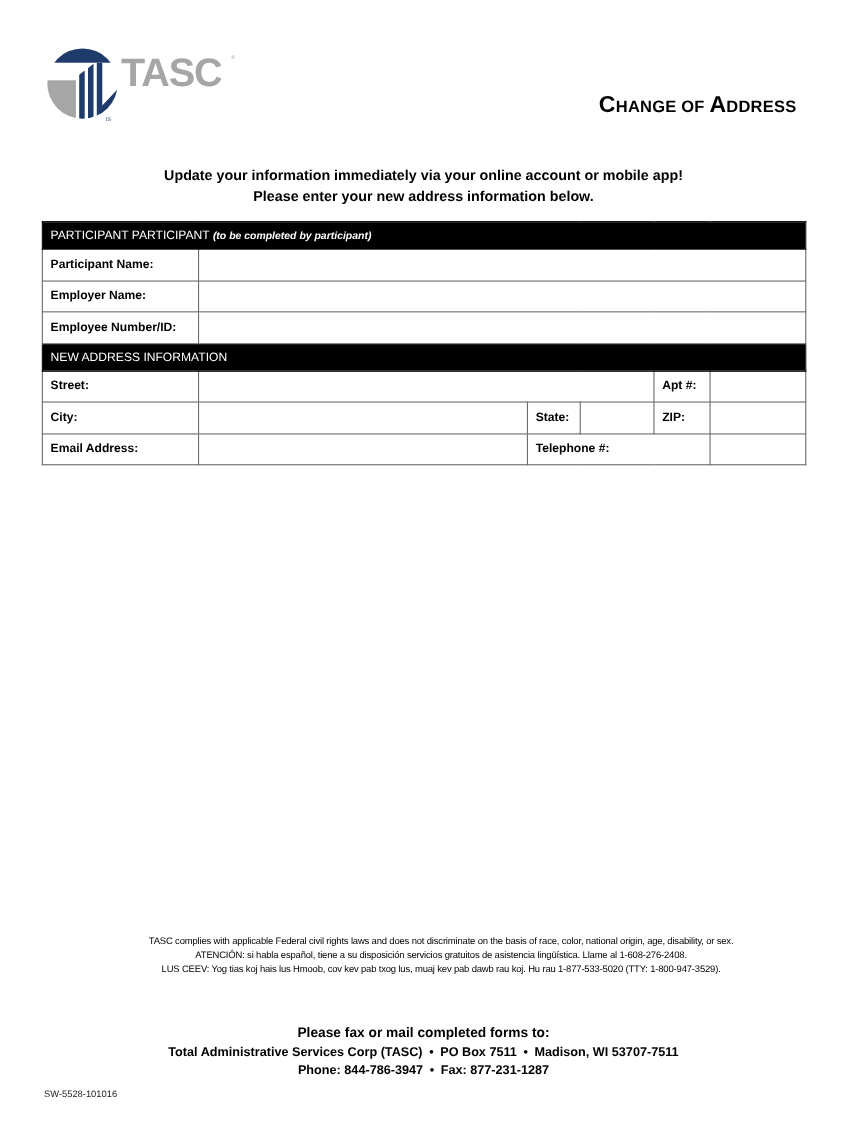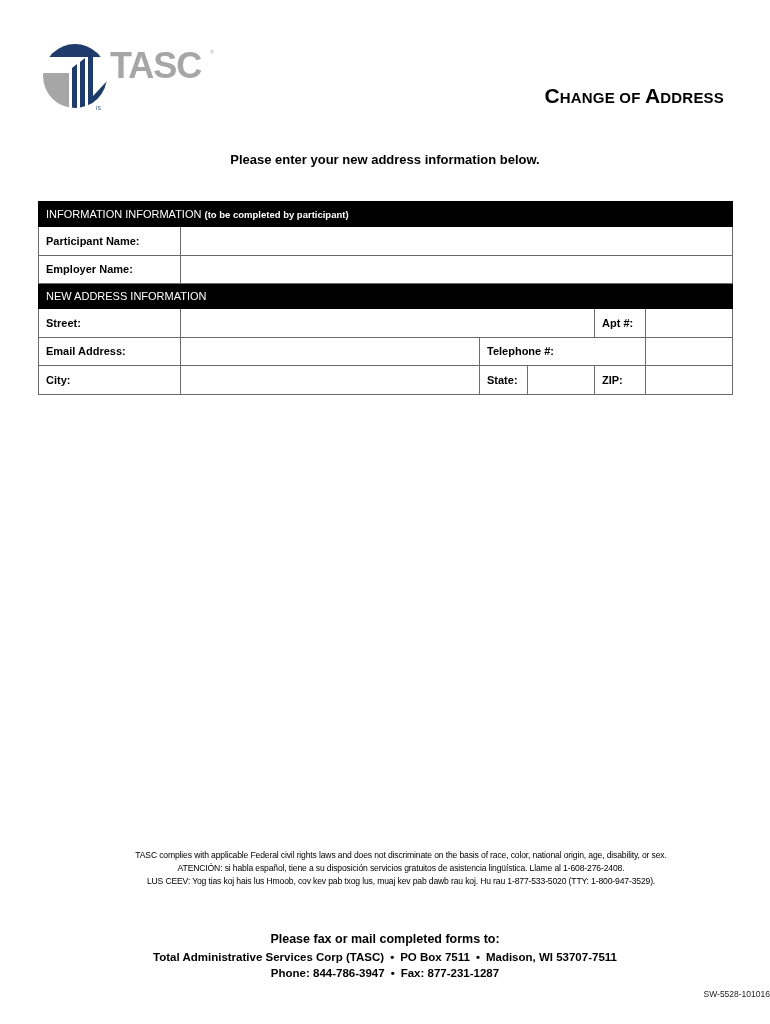--- a/index.html
+++ b/index.html
@@ -26,41 +26,41 @@
     border-collapse: collapse; table-layout: fixed; font-size: 11px;
   }
   table.form td {
     border: 1px solid #6b6b6b; height: 28.5px; padding: 0 7px;
     font-weight: bold; vertical-align: middle; white-space: nowrap; overflow: hidden;
   }
   table.form tr.sec td {
     background: #000; color: #fff; height: 25px; border-color: #000;
     font-weight: normal; font-size: 11px;
   }
-  table.form tr.sec td .note { font-size: 9.5px; font-weight: bold; }
+  table.form tr.sec td .note { font-style: italic; font-size: 9.5px; font-weight: bold; }
   table.form td.val { padding: 0; }
   .field { width: 100%; height: 100%; border: none; background: transparent; outline: none; display: block; min-height: 27px; }
 
   .notice {
     position: absolute; left: 0; width: 770px; top: 849px;
     text-align: center; font-size: 8.6px; line-height: 13px; letter-spacing: -0.15px; margin-left: 16px;
   }
 
   .mail-head {
     position: absolute; left: 0; width: 770px; top: 932px;
     text-align: center; font-weight: bold; font-size: 12.5px;
   }
   .mail-lines {
     position: absolute; left: 0; width: 770px; top: 949px;
     text-align: center; font-size: 11.5px; line-height: 16px; font-weight: bold;
   }
   .bullet { display: inline-block; margin: 0 6px; }
   .form-code {
     position: absolute; left: 0; width: 770px; top: 989px;
-    text-align: right; font-size: 8.5px; color: #222;
+    text-align: left; font-size: 8.5px; color: #222; padding-left: 40px;
   }
 </style>
 </head>
 <body>
 
 <div class="logo">
   <svg width="180" height="72" viewBox="0 0 180 72">
     <defs>
       <clipPath id="circ">
           <circle cx="33" cy="36" r="32"></circle>
@@ -80,88 +80,95 @@
     <text x="168" y="14" font-family="Liberation Sans, sans-serif" font-size="5" fill="#a6a6a6">®</text>
     <text x="54" y="70" font-family="Liberation Sans, sans-serif" font-size="5" fill="#1f3b6b">IS</text>
   </svg>
 </div>
 
 <div class="title">
   <span class="big">C</span><span>HANGE OF </span><span class="big">A</span><span>DDRESS</span>
 </div>
 
 <div class="intro">
+  <div>Update your information immediately via your online account or mobile app!</div>
   <div>Please enter your new address information below.</div>
 </div>
 
 <table class="form">
   <colgroup>
     <col style="width:142px">
     <col style="width:299px">
     <col style="width:48px">
     <col style="width:67px">
     <col style="width:51px">
     <col style="width:87px">
   </colgroup>
 
   <tbody>
       <tr class="sec">
     <td colspan="6">
-      <span>INFORMATION INFORMATION</span>
+      <span>PARTICIPANT PARTICIPANT</span>
       <span class="note">(to be completed by participant)</span>
     </td>
   </tr>
 
   <tr>
     <td>Participant Name:</td>
     <td class="val" colspan="5">
           <input class="field" type="text" value="" style="">
         </td>
   </tr>
   <tr>
     <td>Employer Name:</td>
+    <td class="val" colspan="5">
+          <input class="field" type="text" value="" style="">
+        </td>
+  </tr>
+  <tr>
+    <td>Employee Number/ID:</td>
     <td class="val" colspan="5">
           <input class="field" type="text" value="" style="">
         </td>
   </tr>
 
   <tr class="sec">
     <td colspan="6">NEW ADDRESS INFORMATION</td>
   </tr>
 
   <tr>
     <td>Street:</td>
     <td class="val" colspan="3">
           <input class="field" type="text" value="" style="">
         </td>
     <td>Apt #:</td>
     <td class="val">
           <input class="field" type="text" value="" style="">
         </td>
   </tr>
   <tr>
-    <td>Email Address:</td>
-    <td class="val">
-          <input class="field" type="text" value="" style="">
-        </td>
-    <td colspan="3">Telephone #:</td>
-    <td class="val">
-          <input class="field" type="text" value="" style="">
-        </td>
-  </tr>
-  <tr>
     <td>City:</td>
     <td class="val">
           <input class="field" type="text" value="" style="">
         </td>
     <td>State:</td>
     <td class="val">
           <input class="field" type="text" value="" style="">
         </td>
     <td>ZIP:</td>
+    <td class="val">
+          <input class="field" type="text" value="" style="">
+        </td>
+  </tr>
+  <tr>
+    <td>Email Address:</td>
+    <td class="val">
+          <input class="field" type="text" value="" style="">
+        </td>
+    <td colspan="3">Telephone #:</td>
     <td class="val">
           <input class="field" type="text" value="" style="">
         </td>
   </tr>
 </tbody>
   </table>
 
 <div class="notice">
   <div>TASC complies with applicable Federal civil rights laws and does not discriminate on the basis of race, color, national origin, age, disability, or sex.</div>
   <div>ATENCIÓN: si habla español, tiene a su disposición servicios gratuitos de asistencia lingüística. Llame al 1-608-276-2408.</div>

